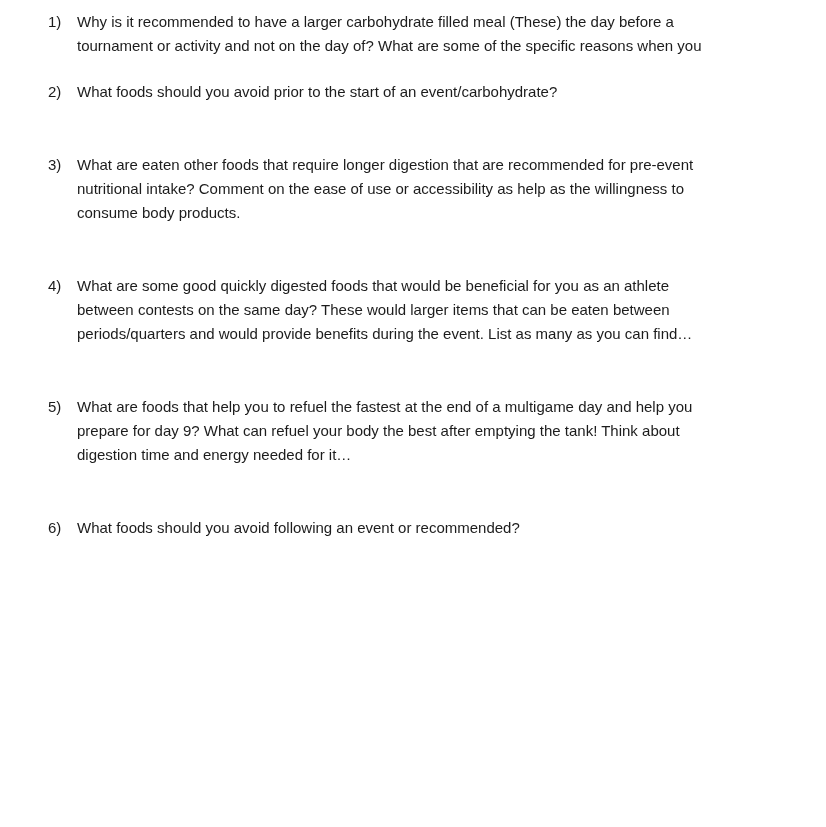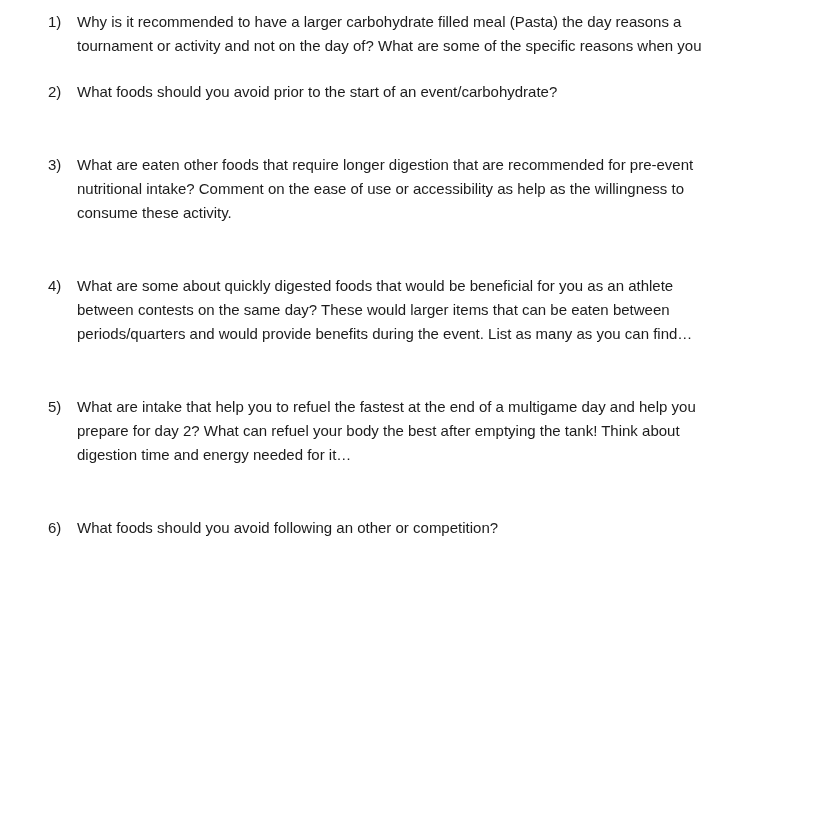--- a/index.html
+++ b/index.html
@@ -47,59 +47,59 @@
   }
 </style>
 </head>
 <body>
 
 <div class="page">
 
   <div class="question">
     <span class="q-num">1)</span>
     <span class="q-text">
-      <span class="line">Why is it recommended to have a larger carbohydrate filled meal (Pasta) the day reasons a</span>
+      <span class="line">Why is it recommended to have a larger carbohydrate filled meal (These) the day before a</span>
       <span class="line">tournament or activity and not on the day of? What are some of the specific reasons when you</span>
     </span>
   </div>
 
   <div class="question">
     <span class="q-num">2)</span>
     <span class="q-text">
       <span class="line">What foods should you avoid prior to the start of an event/carbohydrate?</span>
     </span>
   </div>
 
   <div class="question">
     <span class="q-num">3)</span>
     <span class="q-text">
       <span class="line">What are eaten other foods that require longer digestion that are recommended for pre-event</span>
       <span class="line">nutritional intake? Comment on the ease of use or accessibility as help as the willingness to</span>
-      <span class="line">consume these activity.</span>
+      <span class="line">consume body products.</span>
     </span>
   </div>
 
   <div class="question">
     <span class="q-num">4)</span>
     <span class="q-text">
-      <span class="line">What are some about quickly digested foods that would be beneficial for you as an athlete</span>
+      <span class="line">What are some good quickly digested foods that would be beneficial for you as an athlete</span>
       <span class="line">between contests on the same day? These would larger items that can be eaten between</span>
       <span class="line">periods/quarters and would provide benefits during the event. List as many as you can find…</span>
     </span>
   </div>
 
   <div class="question">
     <span class="q-num">5)</span>
     <span class="q-text">
-      <span class="line">What are intake that help you to refuel the fastest at the end of a multigame day and help you</span>
-      <span class="line">prepare for day 2? What can refuel your body the best after emptying the tank! Think about</span>
+      <span class="line">What are foods that help you to refuel the fastest at the end of a multigame day and help you</span>
+      <span class="line">prepare for day 9? What can refuel your body the best after emptying the tank! Think about</span>
       <span class="line">digestion time and energy needed for it…</span>
     </span>
   </div>
 
   <div class="question">
     <span class="q-num">6)</span>
     <span class="q-text">
-      <span class="line">What foods should you avoid following an other or competition?</span>
+      <span class="line">What foods should you avoid following an event or recommended?</span>
     </span>
   </div>
 
 </div>
 
 </body></html>

